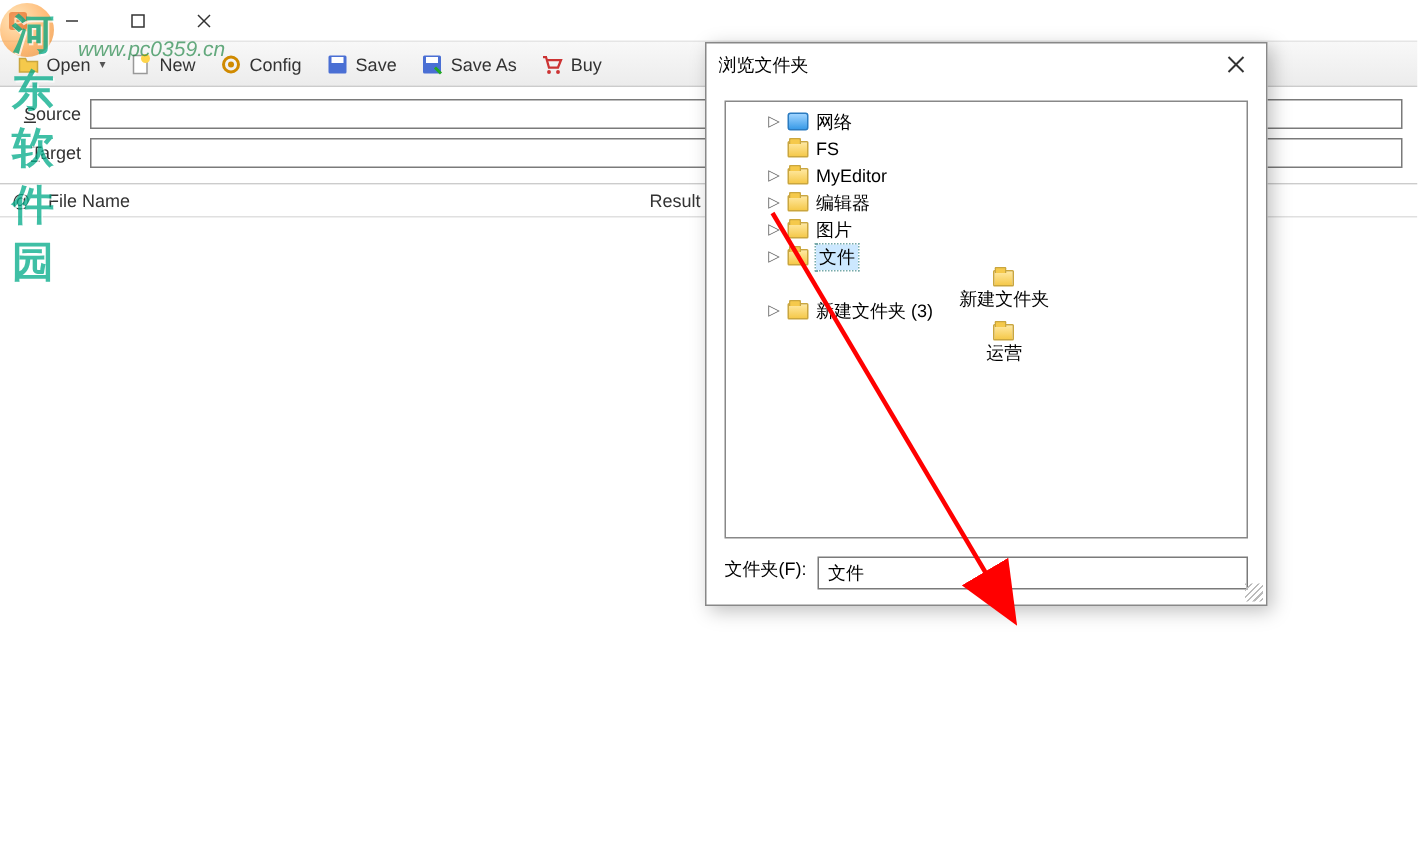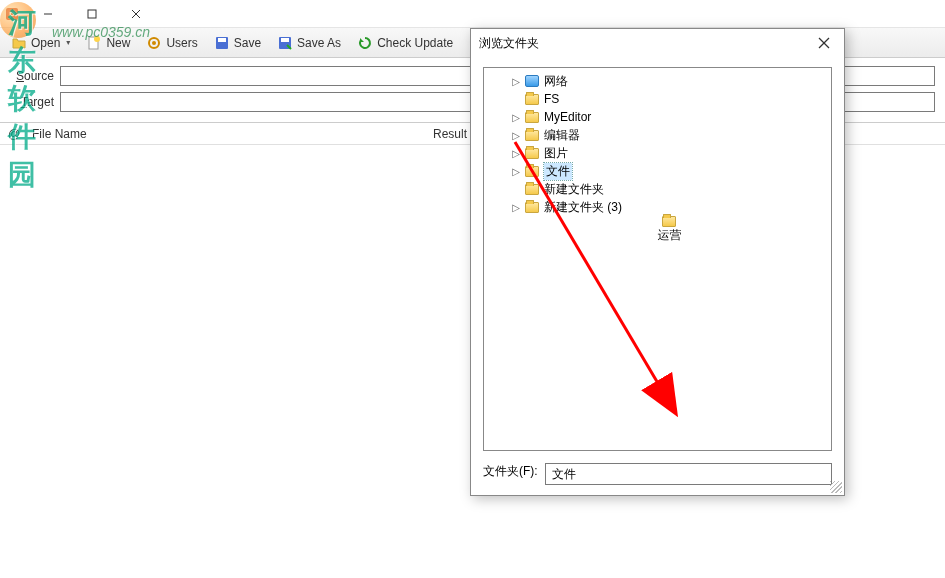--- a/index.html
+++ b/index.html
@@ -28,21 +28,21 @@
 .col-at { width: 24px; }
 .col-file { flex: 1; }
 .col-result { width: 520px; }
 
 .watermark { position: absolute; top: 0; left: 0; pointer-events: none; }
 .watermark .logo-txt { position: absolute; top: 4px; left: 8px; font-size: 28px; font-weight: bold; color: #0a8; text-shadow: 1px 1px #fff; opacity: .75; }
 .watermark .logo-sub { position: absolute; top: 24px; left: 52px; font-size: 14px; color: #15803d; font-style: italic; opacity: .65; }
 .watermark .ball { position: absolute; top: 2px; left: 0; width: 36px; height: 36px; border-radius: 50%; background: radial-gradient(circle at 30% 30%,#ffd38a,#ff8c1a 60%,#d96b00); opacity: .6; }
 
 
-.dialog { position: absolute; top: 28px; left: 470px; width: 375px; height: 468px; background: #fff; border: 1px solid #888; box-shadow: 3px 3px 12px rgba(0,0,0,.25); display: flex; flex-direction: column; }
+.dialog { position: absolute; top: 28px; left: 470px; width: 375px; height: 376px; background: #fff; border: 1px solid #888; box-shadow: 3px 3px 12px rgba(0,0,0,.25); display: flex; flex-direction: column; }
 .dialog .dlg-title { height: 28px; display: flex; align-items: center; padding: 0 8px; font-size: 12px; }
 .dialog .dlg-title .t { flex: 1; }
 .dialog .dlg-close { width: 24px; height: 24px; display: flex; align-items: center; justify-content: center; cursor: pointer; }
 .dialog .dlg-body { flex: 1; padding: 10px 12px 0; display: flex; flex-direction: column; }
 .tree { border: 1px solid #888; flex: 1; overflow: auto; padding: 4px 2px; background: #fff; font-size: 12px; position: relative; }
 .tree-item { display: flex; align-items: center; height: 18px; white-space: nowrap; cursor: default; }
 .tree-item .tw { width: 12px; text-align: center; color: #666; cursor: pointer; font-size: 10px; }
 .tree-item .ic { width: 16px; height: 14px; margin: 0 4px 0 2px; display: inline-flex; align-items: center; justify-content: center; }
 .tree-item.sel .lbl { background: #cce8ff; outline: 1px dotted #7aa; padding: 0 2px; }
 .folder-icon { width: 14px; height: 11px; background: linear-gradient(#ffe8a0,#f5c94b); border: 1px solid #caa63e; border-radius: 1px; position: relative; }
@@ -122,49 +122,40 @@
       </span>
     <span>New</span>
   </div>
   <div class="tool-btn">
     <span class="tool-icon">
         <svg width="16" height="16">
           <circle cx="8" cy="8" r="5" fill="none" stroke="#d08a00" stroke-width="2"></circle>
           <circle cx="8" cy="8" r="2" fill="#d08a00"></circle>
         </svg>
       </span>
-    <span>Users</span>
+    <span>Config</span>
   </div>
   <div class="tool-btn">
     <span class="tool-icon">
         <svg width="16" height="16">
           <rect x="2" y="2" width="12" height="12" fill="#4a6fd4" rx="1"></rect>
           <rect x="4" y="3" width="8" height="4" fill="#fff"></rect>
         </svg>
       </span>
     <span>Save</span>
   </div>
   <div class="tool-btn">
     <span class="tool-icon">
         <svg width="16" height="16">
           <rect x="2" y="2" width="12" height="12" fill="#4a6fd4" rx="1"></rect>
           <rect x="4" y="3" width="8" height="4" fill="#fff"></rect>
           <path d="M10 10l4 4" stroke="#2a2" stroke-width="2"></path>
         </svg>
       </span>
     <span>Save As</span>
-  </div>
-  <div class="tool-btn">
-    <span class="tool-icon">
-        <svg width="16" height="16">
-          <path d="M8 3a5 5 0 1 1-4.5 2.8" fill="none" stroke="#2a9a2a" stroke-width="2"></path>
-          <path d="M3 3v4h4z" fill="#2a9a2a"></path>
-        </svg>
-      </span>
-    <span>Check Update</span>
   </div>
   <div class="tool-btn">
     <span class="tool-icon">
         <svg width="16" height="16">
           <path d="M2 3h2l2 7h6l2-5H5" fill="none" stroke="#c33" stroke-width="1.5"></path>
           <circle cx="6" cy="13" r="1.3" fill="#c33"></circle>
           <circle cx="12" cy="13" r="1.3" fill="#c33"></circle>
         </svg>
       </span>
     <span>Buy</span>
@@ -237,21 +228,21 @@
           </span>
           <span class="lbl">图片</span>
         </div>
         <div class="tree-item sel" style="padding-left: 24px;">
           <span class="tw">▷</span>
           <span class="ic">
             <span class="folder-icon"></span>
           </span>
           <span class="lbl">文件</span>
         </div>
-        <div class="tree-item" style="padding-left: 24px;">
+        <div class="tree-item" style="padding-left: 24px; flex-direction: column;">
           <span class="tw"></span>
           <span class="ic">
             <span class="folder-icon"></span>
           </span>
           <span class="lbl">新建文件夹</span>
         </div>
         <div class="tree-item" style="padding-left: 24px;">
           <span class="tw">▷</span>
           <span class="ic">
             <span class="folder-icon"></span>

